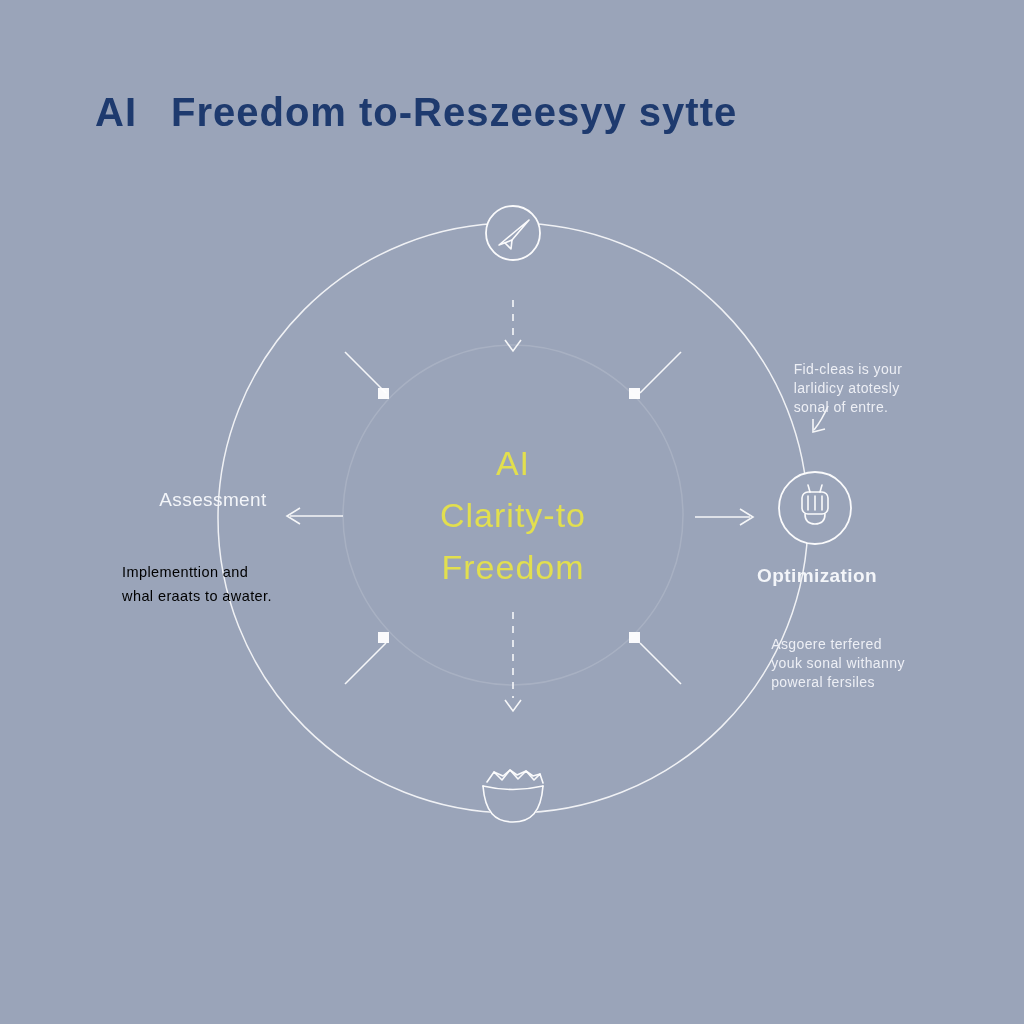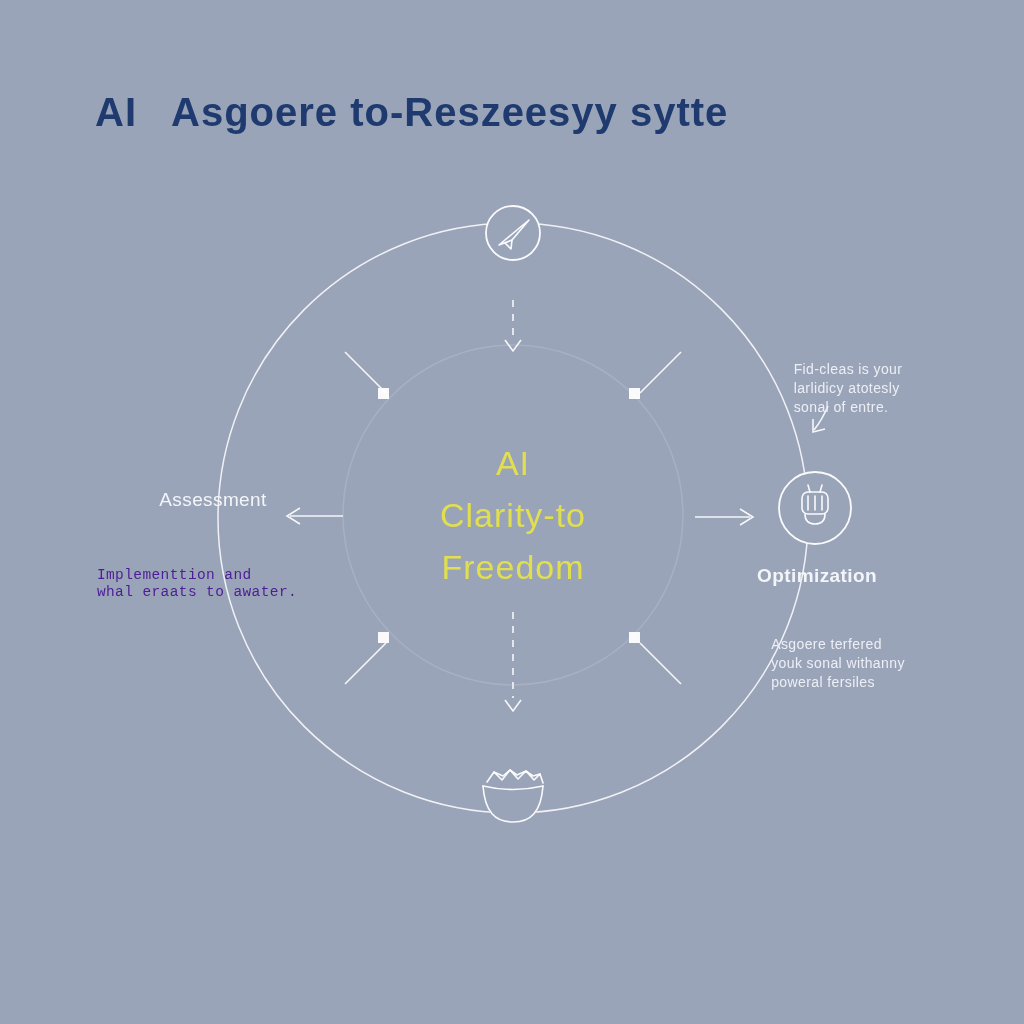--- a/index.html
+++ b/index.html
@@ -25,21 +25,21 @@
     width:340px;text-align:center;
     color:#E2DF4E;font-size:34px;font-weight:400;
     line-height:52px;letter-spacing:1px;
   }
 
   .label{
     position:absolute;transform:translate(-50%,-50%);
     color:#F3F5F9;font-size:19px;letter-spacing:0.4px;
     white-space:pre-line;
   }
-  .label.small{font-size:14.5px;color:#4c1d95;line-height:17px;font-family:Liberation Mono, monospace;}
+  .label.small{font-size:14.5px;color:#000000;line-height:24px;}
   .label.note{font-size:14px;color:#EDEFF5;line-height:19px;}
 
   .assessment-label{left:201px;top:500px;margin-left:12px;}
   .implementation-note{left:197px;top:584px;}
   .optimization-label{left:817px;top:576px;font-weight:bold;}
   .top-right-note{left:848px;top:388px;}
   .bottom-right-note{left:838px;top:663px;}
 
   .ring{fill:none;stroke:rgba(255,255,255,0.85);stroke-width:1.5;}
   .ring.faint{stroke:rgba(255,255,255,0.14);}
@@ -50,21 +50,21 @@
   .icon-stroke{fill:none;stroke:rgba(255,255,255,0.95);stroke-width:1.6;stroke-linejoin:round;stroke-linecap:round;}
   .mask{fill:#9AA4B9;stroke:none;}
 </style>
 </head>
 <body>
 
 <div class="canvas">
 
   <h1 class="page-title">
     <span>AI</span>
-    <span>Asgoere to-Reszeesyy sytte</span>
+    <span>Freedom to-Reszeesyy sytte</span>
   </h1>
 
   <svg class="diagram-svg" width="1024" height="1024" viewBox="0 0 1024 1024">
 
     <circle class="ring" cx="513" cy="518" r="295"></circle>
 
     <circle class="ring faint" cx="513" cy="515" r="170"></circle>
 
     <g>
       <line class="wire dashed" x1="513" y1="300" x2="513" y2="338"></line>

